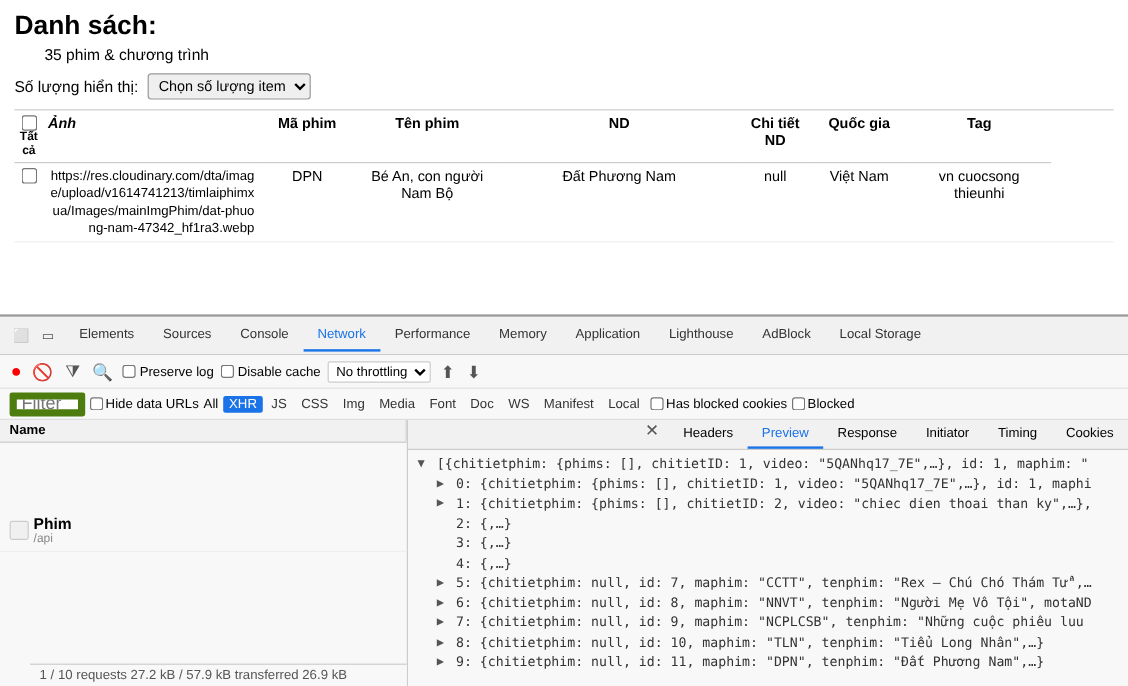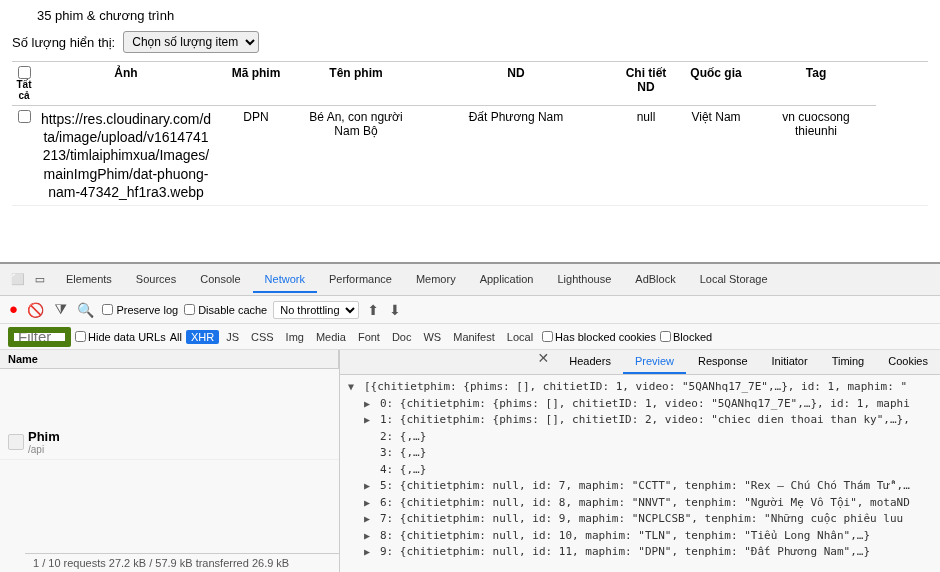--- a/index.html
+++ b/index.html
@@ -8,25 +8,25 @@
     
     .main-content { padding: 8px 12px; height: 280px; overflow: hidden; }
     .page-title { font-size: 22px; font-weight: bold; margin-bottom: 4px; }
     .subtitle { font-size: 13px; margin-bottom: 8px; margin-left: 25px; }
     .controls { display: flex; align-items: center; gap: 8px; margin-bottom: 8px; }
     .controls label { font-size: 13px; text-align: right; }
     .controls select { font-size: 12px; padding: 2px 4px; border: 1px solid #999; border-radius: 3px; }
 
     .table-header { display: grid; grid-template-columns: 24px 180px 80px 120px 200px 60px 80px 120px; gap: 0; border-top: 1px solid #ccc; }
     .table-header-cell { font-weight: bold; font-size: 12px; padding: 4px 4px; text-align: center; border-bottom: 1px solid #ccc; }
-    .table-header-cell.left { text-align: center; }
+    .table-header-cell.left { text-align: left; font-style: italic; }
 
     .table-row { display: grid; grid-template-columns: 24px 180px 80px 120px 200px 60px 80px 120px; gap: 0; border-bottom: 1px solid #eee; }
     .table-cell { font-size: 12px; padding: 4px 4px; text-align: center; vertical-align: top; }
-    .table-cell.url { font-size: 14px; word-break: break-all; text-align: center; line-height: 1.3; }
+    .table-cell.url { font-size: 11px; word-break: break-all; text-align: right; line-height: 1.3; }
 
     .checkbox-header { display: flex; flex-direction: column; align-items: center; }
 
     
     .devtools { position: absolute; bottom: 0; left: 0; right: 0; height: 310px; background: #f8f8f8; border-top: 2px solid #999; display: flex; flex-direction: column; }
 
     
     .devtools-tabs { display: flex; align-items: center; background: #f1f1f1; border-bottom: 1px solid #ccc; height: 32px; padding: 0 4px; gap: 0; }
     .devtools-tab { font-size: 11px; padding: 6px 12px; cursor: pointer; color: #333; border-bottom: 2px solid transparent; white-space: nowrap; }
     .devtools-tab.active { color: #1a73e8; border-bottom: 2px solid #1a73e8; }
@@ -76,20 +76,21 @@
     .network-right-content { flex: 1; overflow-y: auto; padding: 4px 8px; font-family: monospace; font-size: 11px; line-height: 1.5; }
     .json-line { display: flex; align-items: flex-start; gap: 4px; }
     .json-arrow { cursor: pointer; color: #555; font-size: 10px; flex-shrink: 0; width: 12px; }
     .json-text { color: #333; word-break: break-all; }
     .indent-1 { padding-left: 16px; }
   </style>
 </head>
 <body>
 
 <div class="main-content">
+  <h1 class="page-title">Danh sách:</h1>
   <p class="subtitle">35 phim &amp; chương trình</p>
 
   <div class="controls">
     <label>Số lượng hiển thị:</label>
     <select>
       <option>Chọn số lượng item</option>
       <option>10</option>
       <option>25</option>
       <option>50</option>
       <option>100</option>

